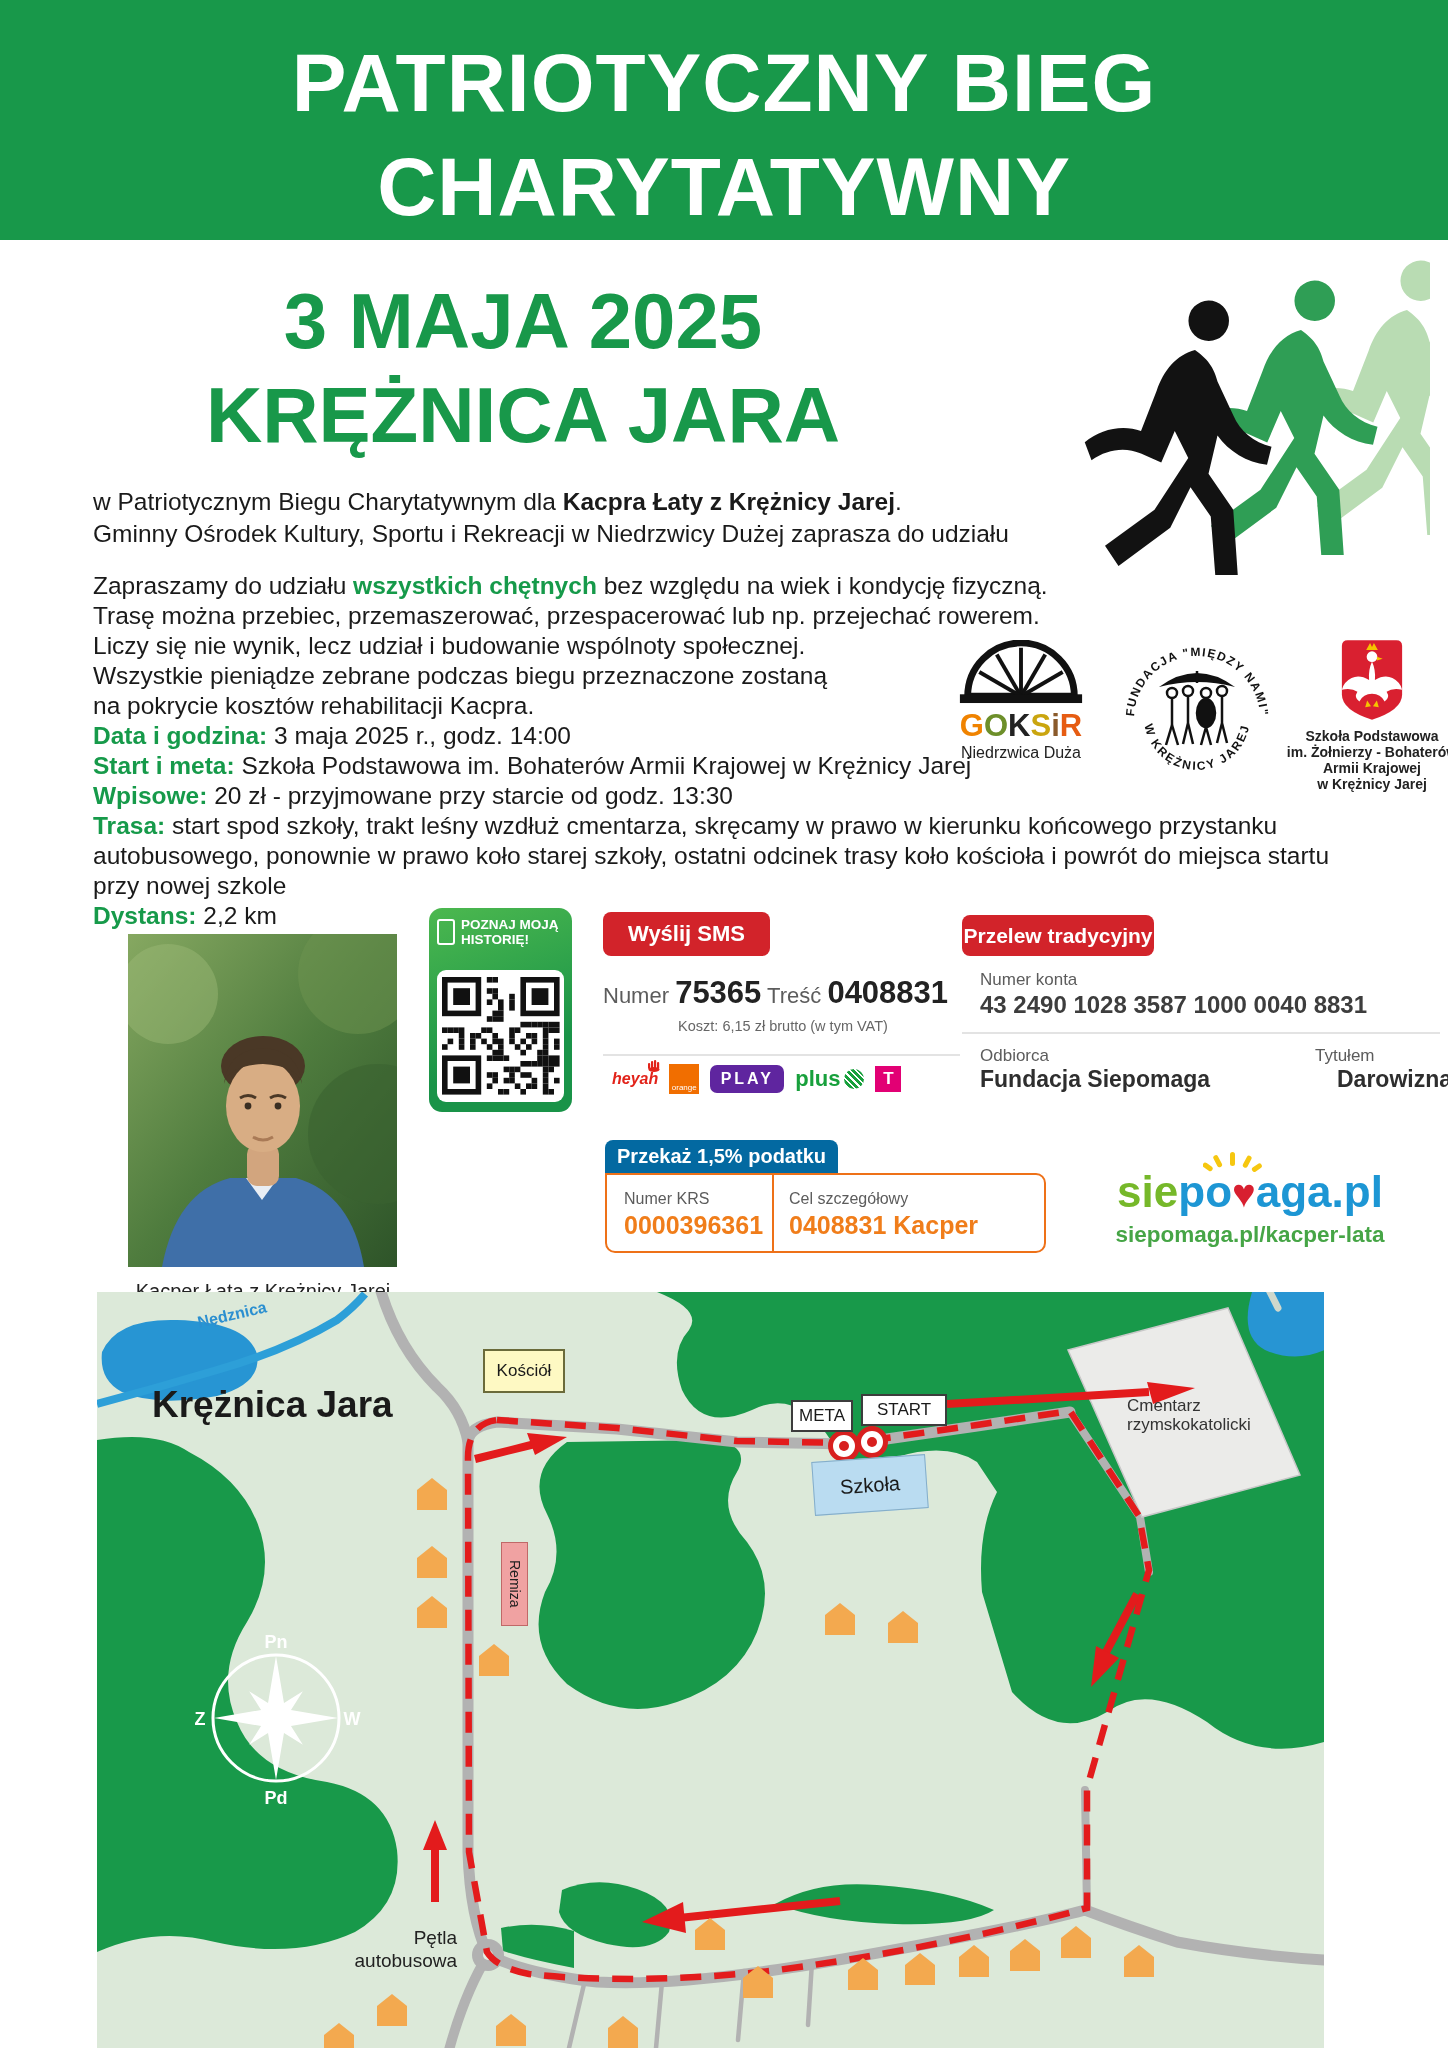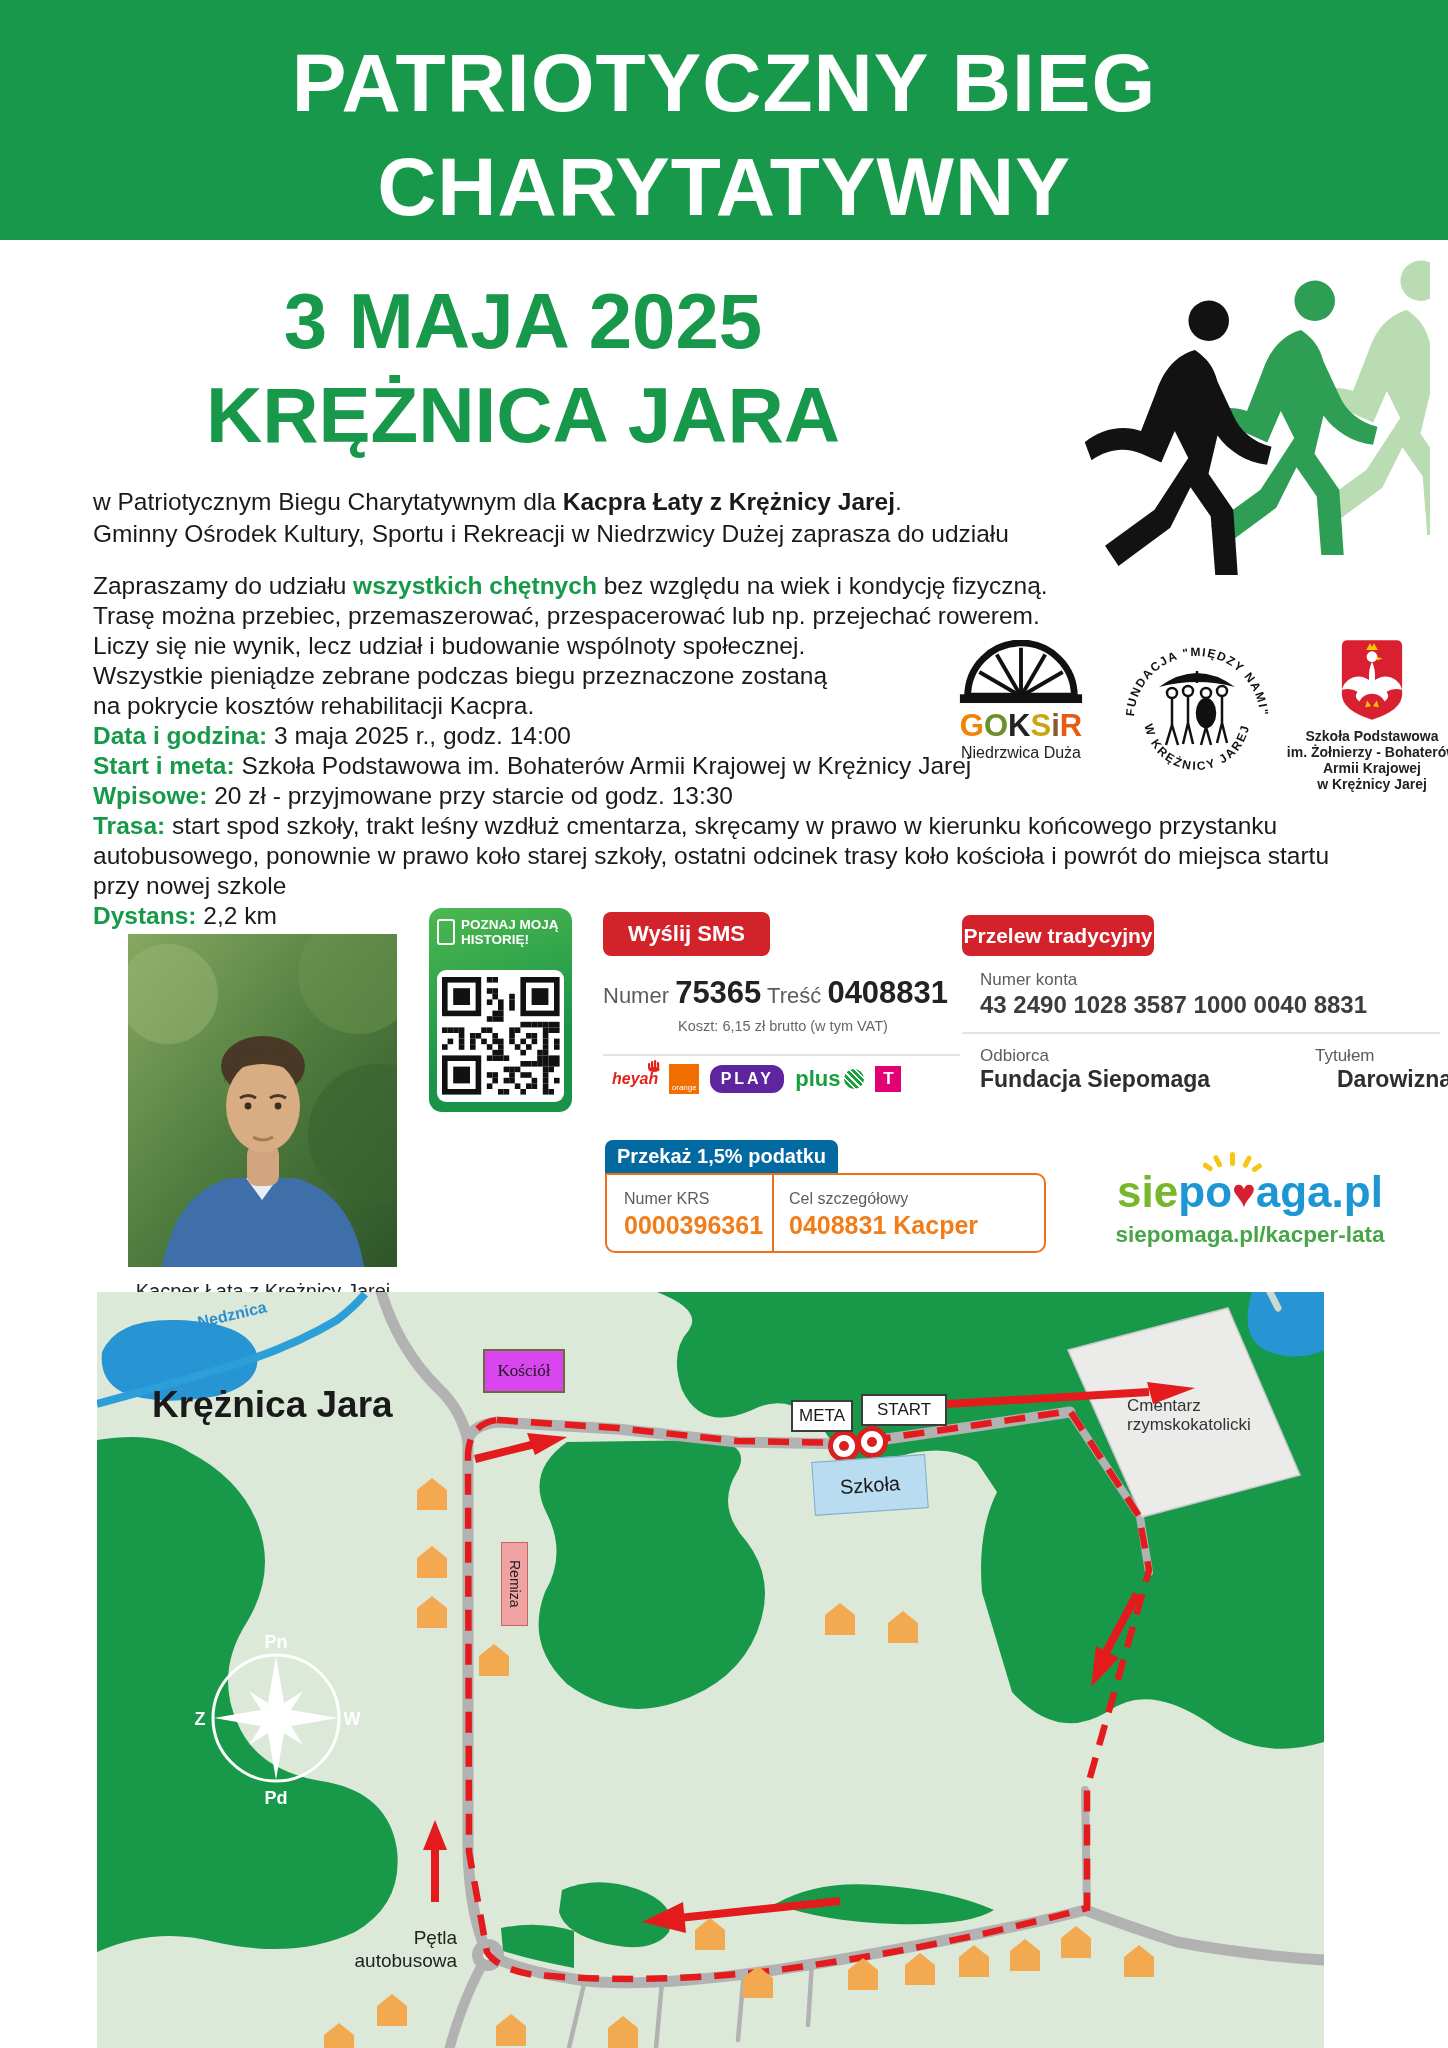--- a/index.html
+++ b/index.html
@@ -32,41 +32,41 @@
   .phone-ic{width:14px;height:22px;border:2px solid #fff;border-radius:3px;}
   .qr-white{position:absolute;left:8px;top:62px;width:127px;height:132px;background:#fff;border-radius:9px;}
   
   .redbox{background:#d2232a;border-radius:8px;color:#fff;font-weight:bold;display:flex;align-items:center;justify-content:center;}
   .lab{color:#5c5c5c;}
   .divider{background:#e3e3e3;height:2px;}
   
   .carriers{display:flex;align-items:center;gap:11px;}
   .heyah-t{color:#e2231a;font-weight:bold;font-style:italic;font-size:16px;}
   .orange-sq{width:30px;height:30px;background:#f16e00;color:#fff;font-size:8px;display:flex;align-items:flex-end;justify-content:center;padding-bottom:2px;box-sizing:border-box;}
-  .play-b{width:74px;height:28px;background:#5f259f;border-radius:12px;color:#fff;font-weight:bold;font-size:16px;letter-spacing:3px;display:flex;align-items:center;justify-content:center;}
+  .play-b{width:74px;height:28px;background:#5f259f;border-radius:7px;color:#fff;font-weight:bold;font-size:16px;letter-spacing:3px;display:flex;align-items:center;justify-content:center;}
   .plus-t{color:#18a03c;font-weight:bold;font-size:22px;}
   .plus-ic{width:20px;height:20px;border-radius:50%;background:repeating-linear-gradient(45deg,#18a03c 0 3px,#ffffff 3px 4.5px);}
   .tmob{width:26px;height:26px;background:#e20074;color:#fff;font-weight:bold;font-size:17px;display:flex;align-items:center;justify-content:center;}
   
   .tax-head{background:#0369a1;border-radius:8px 8px 0 0;color:#fff;font-weight:bold;display:flex;align-items:center;justify-content:center;}
   .tax-box{border:2px solid #ee7118;border-radius:0 10px 10px 10px;background:#fff;}
   .orangeval{color:#f07d1a;font-weight:bold;}
   
   .sp-logo{font-weight:bold;font-size:44px;line-height:44px;}
   .sp-g{color:#76b82a}.sp-b{color:#1d96d4}
   .sp-heart{color:#d81f30;font-size:40px;}
   .sp-url{color:#46a546;font-weight:bold;font-size:22.5px;text-align:center;}
   
   .map{left:97px;top:1292px;width:1227px;height:756px;background:#dce9d9;}
   .map svg.base{position:absolute;left:0;top:0;}
   .mlabel{position:absolute;}
   .town-label{font-size:37px;font-weight:bold;color:#1a1a1a;}
   .river-label{font-size:16px;font-weight:bold;color:#2b8fd0;transform:rotate(-13deg);}
   .box-label{display:flex;align-items:center;justify-content:center;font-size:17px;color:#1a1a1a;}
-  .church{background:#d946ef;border:2px solid #6b6b3a;font-family:Liberation Serif, serif;}
+  .church{background:#fef9c3;border:2px solid #6b6b3a;}
   .marker-box{background:#fff;border:2px solid #3c3c3c;}
   .school-box{background:#badcf1;border:1px solid #85aec9;transform:rotate(-4deg);font-size:20px;}
   .cem-label{font-size:17px;line-height:19px;color:#333;}
   .remiza{background:#f0a2a2;border:1px solid #c06868;writing-mode:vertical-rl;font-size:14px;color:#222;
           display:flex;align-items:center;justify-content:center;}
   .petla{font-size:19px;line-height:23px;text-align:right;color:#222;}
 </style>
 </head>
 <body>
 

